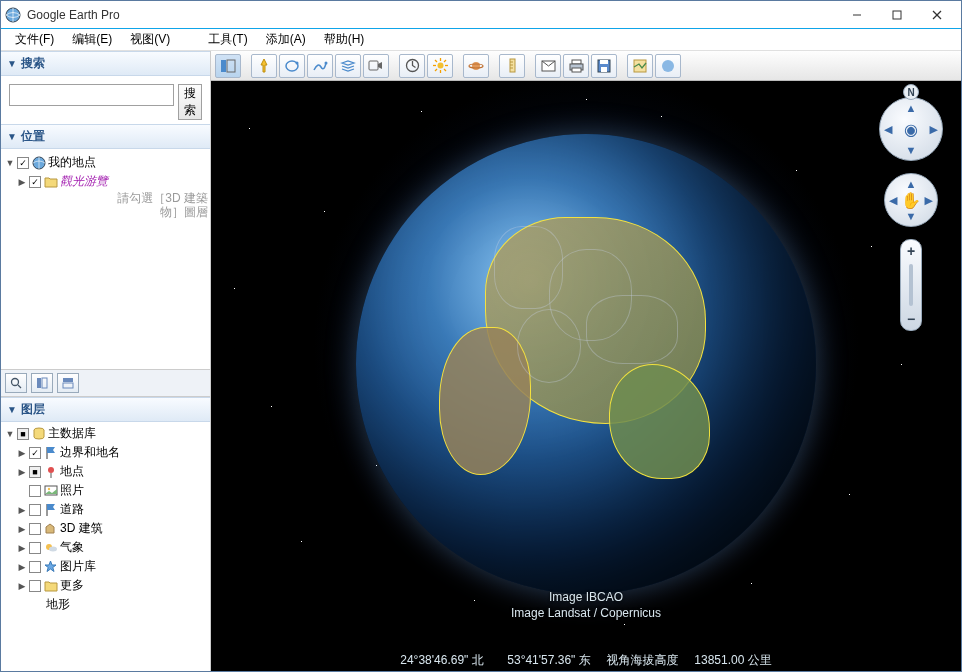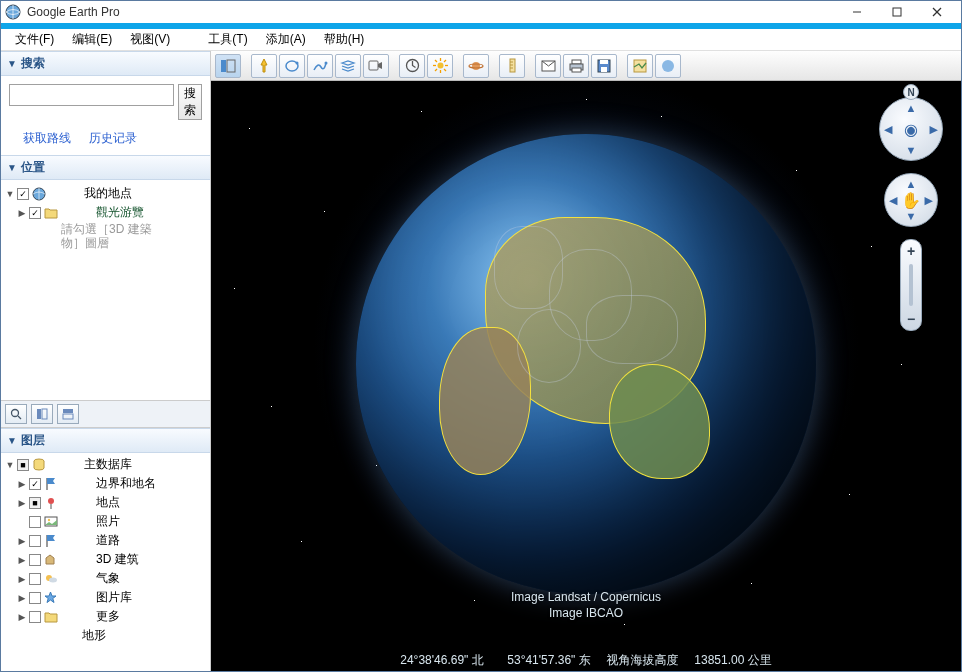--- a/index.html
+++ b/index.html
@@ -1,18 +1,18 @@
 <!DOCTYPE html>
 <html><head>
 <meta charset="utf-8">
 <style>
 * { margin: 0; padding: 0; box-sizing: border-box; font-family: "Microsoft YaHei", "Segoe UI", sans-serif; font-size: 12px; }
 body { width: 962px; height: 672px; overflow: hidden; background: #fff; border: 1px solid #5a7aa0; display: flex; flex-direction: column; }
 
-.titlebar { height: 28px; display: flex; align-items: center; padding: 0 4px; background: #fff; border-bottom: 6px solid #0ea5e9; }
+.titlebar { height: 28px; display: flex; align-items: center; padding: 0 4px; background: #fff; border-bottom: 1px solid #0ea5e9; }
 .titlebar .icon { width: 16px; height: 16px; margin-right: 6px; display: inline-flex; }
 .titlebar .title { flex: 1; color: #333; }
 .winbtn { width: 40px; height: 22px; display: flex; align-items: center; justify-content: center; color: #333; }
 
 .menubar { height: 22px; display: flex; align-items: center; padding: 0 6px; background: #fff; border-bottom: 1px solid #e0e0e0; gap: 2px; }
 .menubar .mitem { padding: 2px 8px; cursor: pointer; }
 
 .main { flex: 1; display: flex; min-height: 0; }
 .sidebar { width: 210px; background: #f5f5f5; border-right: 1px solid #ccc; display: flex; flex-direction: column; }
 
@@ -28,23 +28,23 @@
 .search-links span { color: #2a5fd0; cursor: pointer; }
 
 .places-body { background: #fff; flex: 0 0 auto; padding: 4px 2px 6px 2px; min-height: 220px; }
 .tree { list-style: none; }
 .tree li { display: flex; align-items: center; gap: 2px; padding: 1px 2px; white-space: nowrap; }
 .tree .indent1 { padding-left: 14px; }
 .tw { width: 10px; font-size: 9px; color: #555; text-align: center; cursor: pointer; }
 .cb { width: 12px; height: 12px; border: 1px solid #888; background: #fff; display: inline-flex; align-items: center; justify-content: center; font-size: 9px; cursor: pointer; }
 .cb.ck::after { content: "✓"; color: #000; }
 .node-icon { width: 15px; height: 15px; display: inline-flex; align-items: center; justify-content: center; }
-.label { color: #000; margin-left: 36px; }
-.label.blue { color: #14532d; }
-.sublabel { color: #9a9a9a; padding-left: 58px; line-height: 14px; }
+.label { color: #000; }
+.label.blue { color: #a21caf; font-style: italic; }
+.sublabel { color: #9a9a9a; padding-left: 58px; line-height: 14px; text-align: right; }
 
 .midtools { background: #eef2f7; border-top: 1px solid #ccc; border-bottom: 1px solid #ccc; padding: 3px 4px; display: flex; gap: 4px; }
 .midtools .mb { width: 22px; height: 20px; border: 1px solid #9ab; background: linear-gradient(#fff,#e4ecf4); display: flex; align-items: center; justify-content: center; cursor: pointer; }
 
 .layers-body { background: #fff; flex: 1; overflow: auto; padding: 2px; }
 
 .content { flex: 1; display: flex; flex-direction: column; background: #000; position: relative; }
 .toolbar { height: 30px; background: linear-gradient(#fefefe,#e6e6e6); border-bottom: 1px solid #bbb; display: flex; align-items: center; padding: 0 4px; gap: 2px; }
 .tb { width: 26px; height: 24px; border: 1px solid #a8b8cc; background: linear-gradient(#fff,#e8eef6); display: flex; align-items: center; justify-content: center; cursor: pointer; border-radius: 2px; }
 .tb.active { background: linear-gradient(#d0e2f5,#b8d4ee); }
@@ -120,24 +120,20 @@
   <div class="sidebar">
 
     <div class="panel-hdr">
       <span class="tri">▼</span>
       <span>搜索</span>
     </div>
     <div class="search-body">
       <div class="search-row">
         <input type="text" placeholder="" style="">
         <button>搜索</button>
-      </div>
-      <div class="search-links">
-        <span>获取路线</span>
-        <span>历史记录</span>
       </div>
     </div>
 
     <div class="panel-hdr">
       <span class="tri">▼</span>
       <span>位置</span>
     </div>
     <div class="places-body">
       <ul class="tree">
         <li>
@@ -437,22 +433,22 @@
         <div class="land" style="left:28%;top:18%;width:48%;height:45%;border-radius:40% 55% 50% 60%;background:linear-gradient(135deg,rgba(170,160,110,.9),rgba(120,130,80,.9));"></div>
         <div class="land" style="left:18%;top:42%;width:20%;height:32%;border-radius:50% 40% 55% 45%;background:rgba(150,130,90,.85);"></div>
         <div class="land" style="left:55%;top:50%;width:22%;height:25%;border-radius:45% 60% 40% 55%;background:rgba(110,140,80,.85);"></div>
         <div class="borders" style="left:30%;top:20%;width:15%;height:18%;border-radius:40%"></div>
         <div class="borders" style="left:42%;top:25%;width:18%;height:20%;border-radius:45%"></div>
         <div class="borders" style="left:50%;top:35%;width:20%;height:15%;border-radius:40%"></div>
         <div class="borders" style="left:35%;top:38%;width:14%;height:16%;border-radius:50%"></div>
       </div>
 
       <div class="attrib">
+        <div>Image IBCAO</div>
         <div>Image Landsat / Copernicus</div>
-        <div>Image IBCAO</div>
       </div>
       <div class="statusbar">
         <span>24°38'46.69" 北</span>&nbsp;&nbsp;
         <span>53°41'57.36" 东</span>&nbsp;
         <span>视角海拔高度</span>&nbsp;
         <span>13851.00 公里</span>
       </div>
 
       <div class="nav-cluster">
         <div class="navpad">

